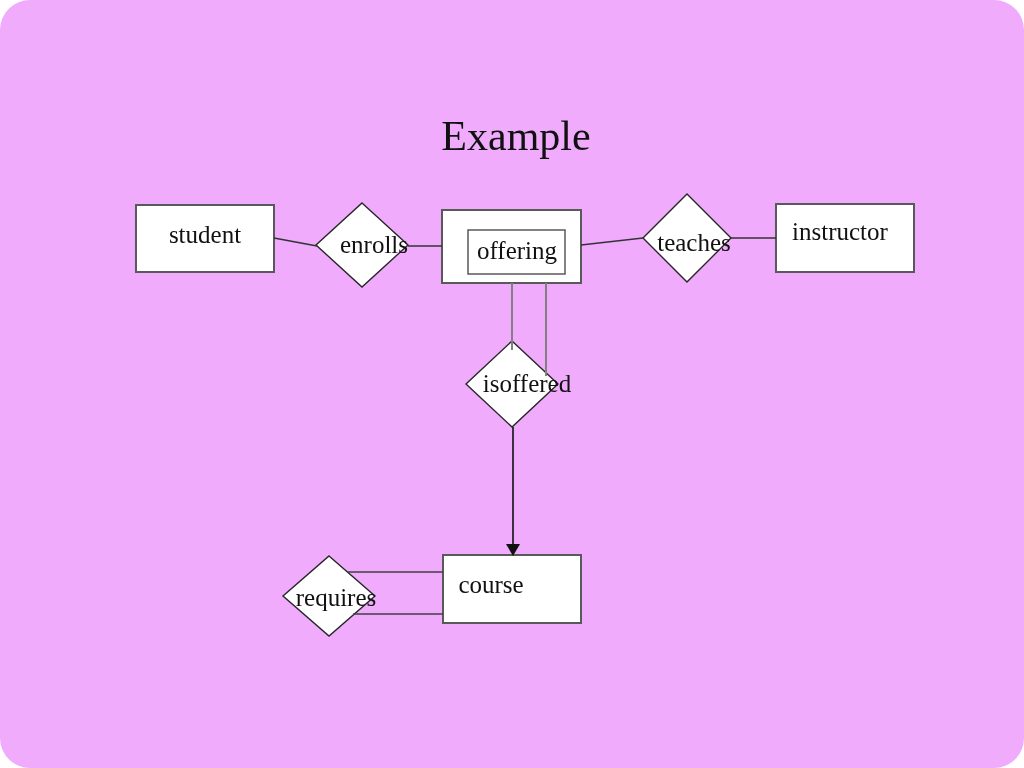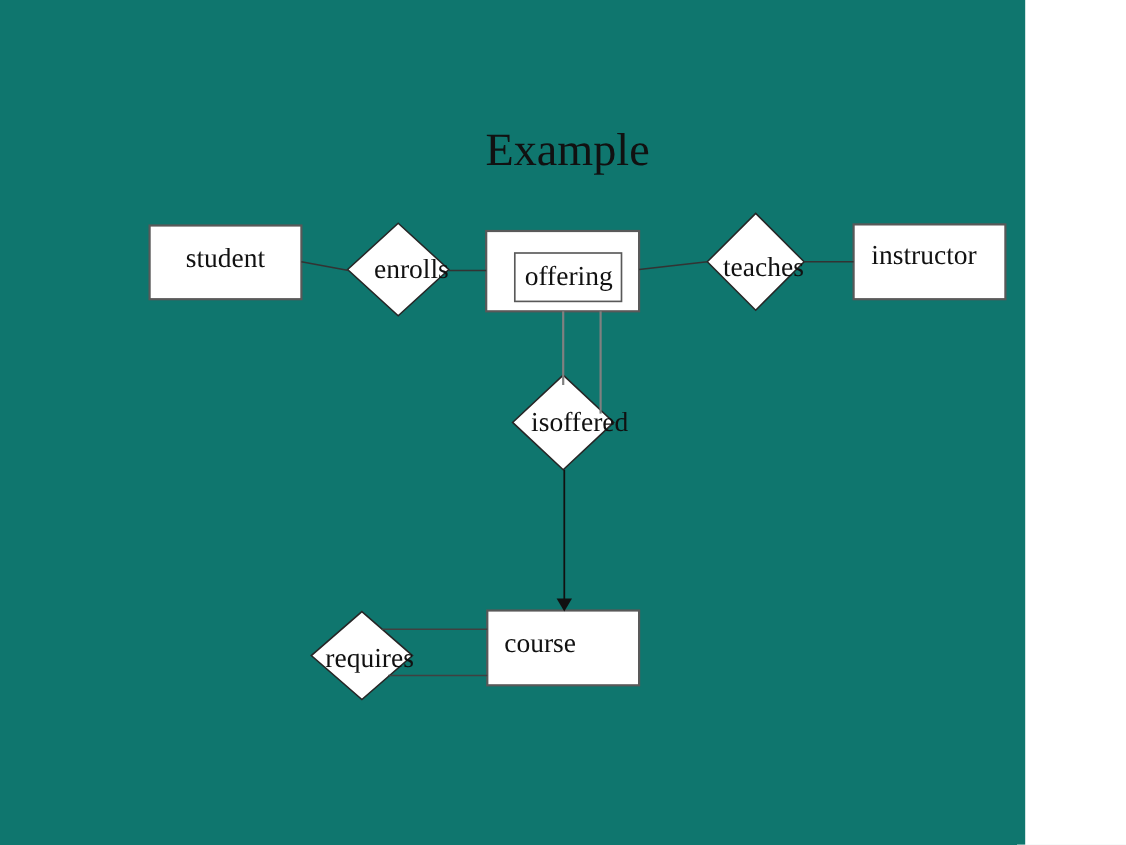--- a/index.html
+++ b/index.html
@@ -6,23 +6,24 @@
     margin: 0;
     padding: 0;
     width: 1024px;
     height: 768px;
     background: #ffffff;
     overflow: hidden;
     font-family: "Liberation Serif", "DejaVu Serif", serif;
   }
   .slide {
     position: relative;
-    width: 932px;
+    width: 1024px;
     height: 768px;
-    background: #0f766e;
+    background: #f0abfc;
+    border-radius: 30px;
   }
   svg { display: block; }
 
   .entity-rect   { fill: #ffffff; stroke: #595959; stroke-width: 2; }
   .inner-rect    { fill: #ffffff; stroke: #595959; stroke-width: 1.5; }
   .diamond       { fill: #ffffff; stroke: #262626; stroke-width: 1.4; }
   .connector     { stroke: #333333; stroke-width: 1.4; }
   .double-link   { stroke: #808080; stroke-width: 2; }
   .requires-link { stroke: #404040; stroke-width: 1.4; }
   .arrow-shaft   { stroke: #111111; stroke-width: 1.6; }

